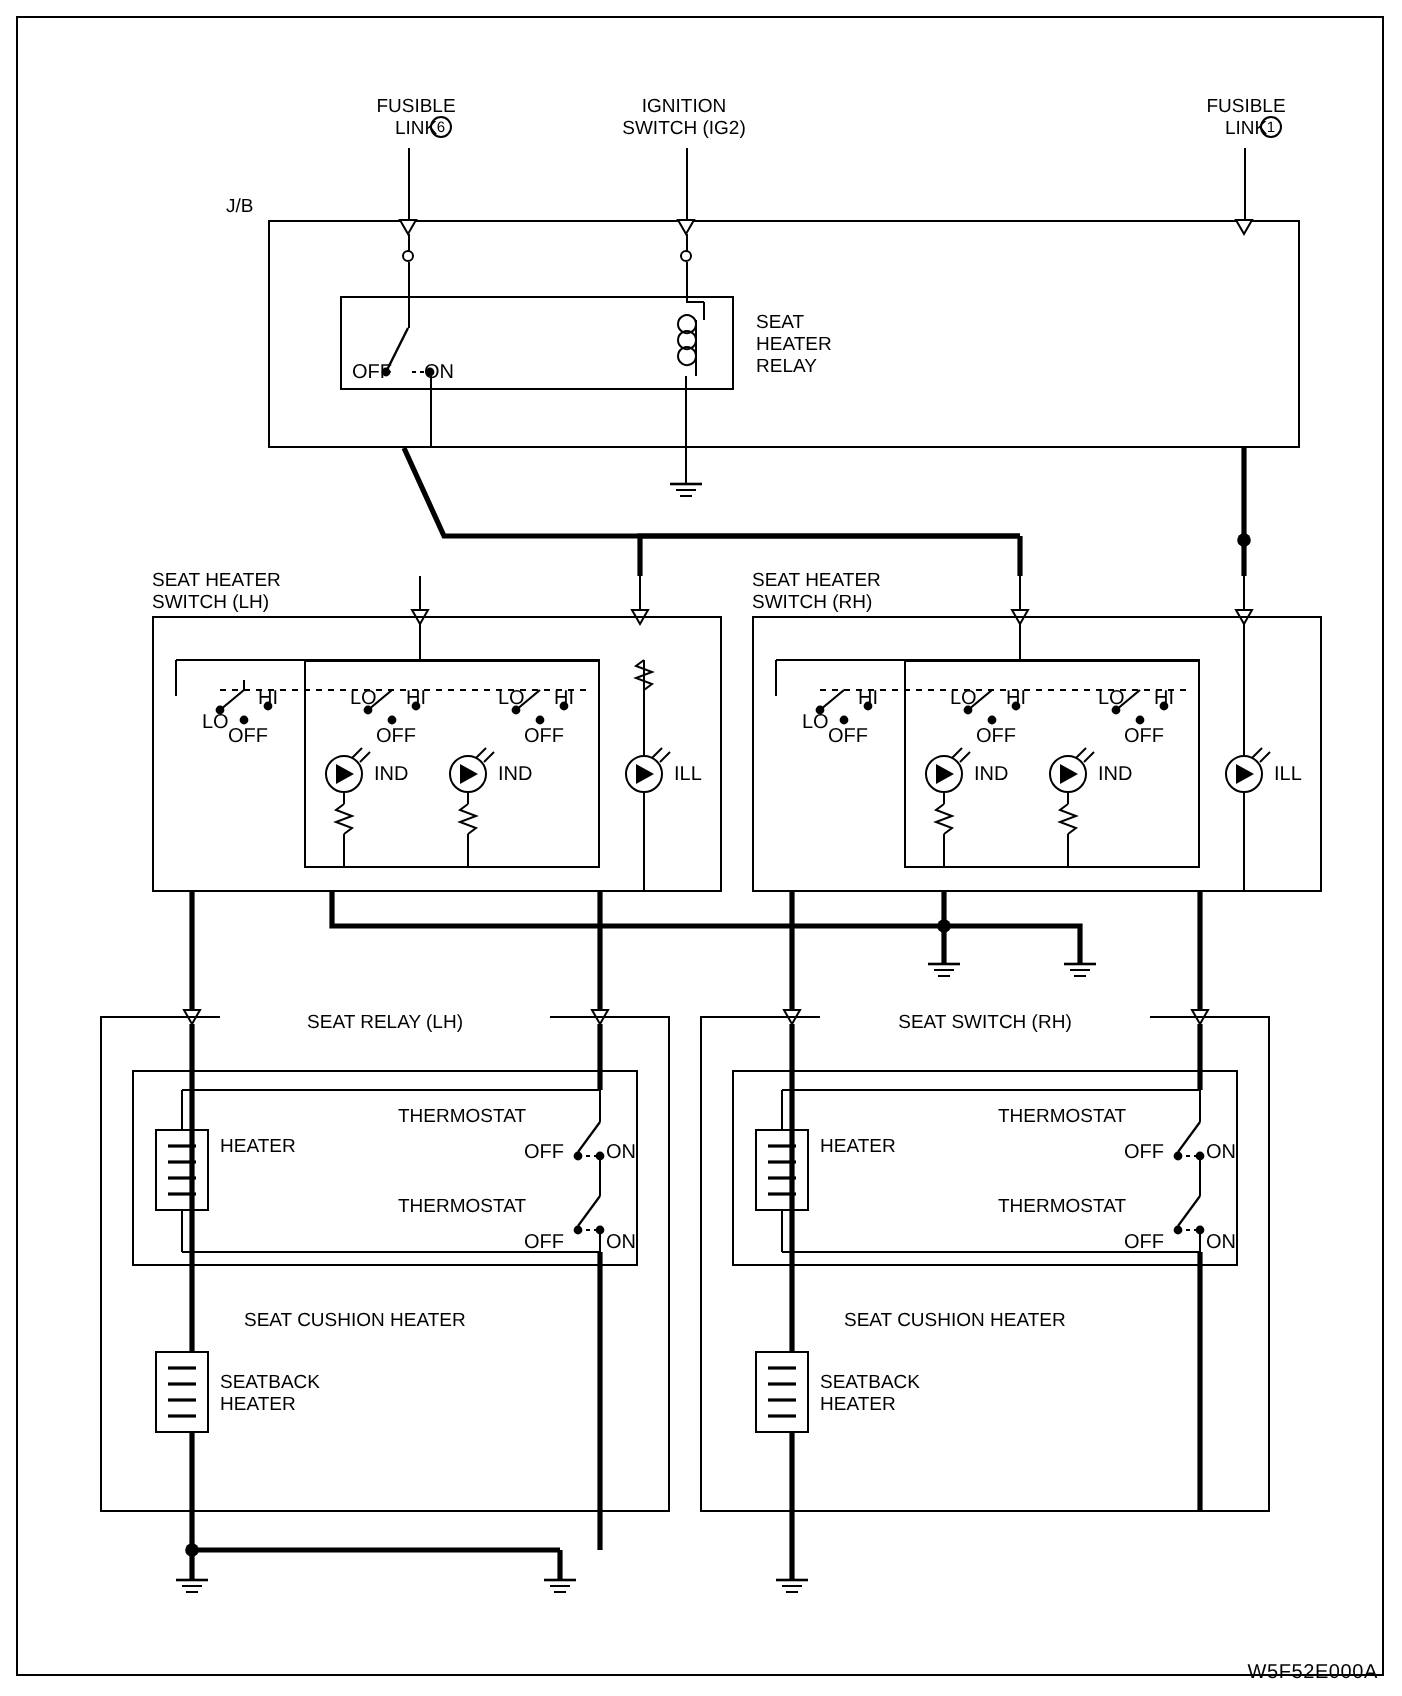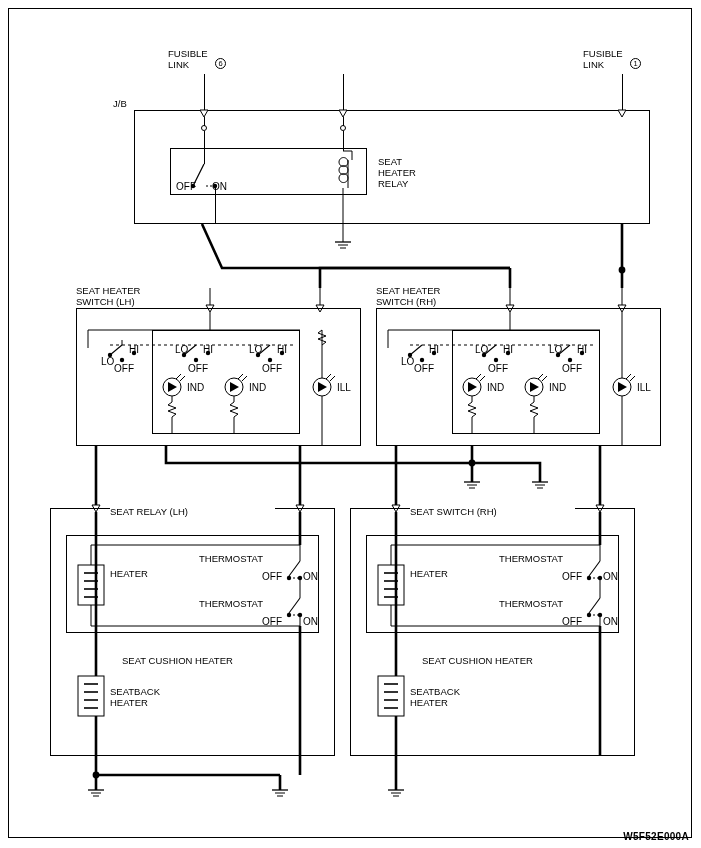--- a/index.html
+++ b/index.html
@@ -26,21 +26,21 @@
     border: 1px solid #000;
     box-sizing: border-box;
   }
   .lbl {
     position: absolute;
     font-size: 9.5px;
     line-height: 11px;
     color: #000;
     white-space: pre;
   }
-  .lbl.c { }
+  .lbl.c { text-align: center; }
   .tiny { font-size: 10px; line-height: 9px; }
   .box {
     position: absolute;
     border: 1px solid #000;
     box-sizing: border-box;
   }
   .wire {
     position: absolute;
     background: #000;
   }
@@ -64,35 +64,37 @@
     line-height: 10px;
     text-align: center;
     box-sizing: border-box;
   }
   svg { position: absolute; overflow: visible; }
   .code {
     position: absolute;
     right: 12px;
     bottom: 6px;
     font-size: 10px;
-    font-weight: bold;
+    font-weight: normal;
     letter-spacing: 0.3px;
     margin-left: 38px;
   }
 </style>
 </head>
 <body>
 
 <div id="page">
   <div id="frame"></div>
 
   <div class="lbl c" style="left:168px; top:48px; width:80px;">FUSIBLE
 LINK</div>
   <div class="circnum" style="left:215px; top:58px;">6</div>
 
+  <div class="lbl c" style="left:287px; top:48px; width:110px;">IGNITION
+SWITCH (IG2)</div>
 
   <div class="lbl c" style="left:583px; top:48px; width:80px;">FUSIBLE
 LINK</div>
   <div class="circnum" style="left:630px; top:58px;">1</div>
 
   <div class="wire v1" style="left:204px; top:74px; height:36px;"></div>
   <div class="wire v1" style="left:343px; top:74px; height:36px;"></div>
   <div class="wire v1" style="left:622px; top:74px; height:36px;"></div>
 
   <div class="box" style="left:134px; top:110px; width:516px; height:114px;"></div>

